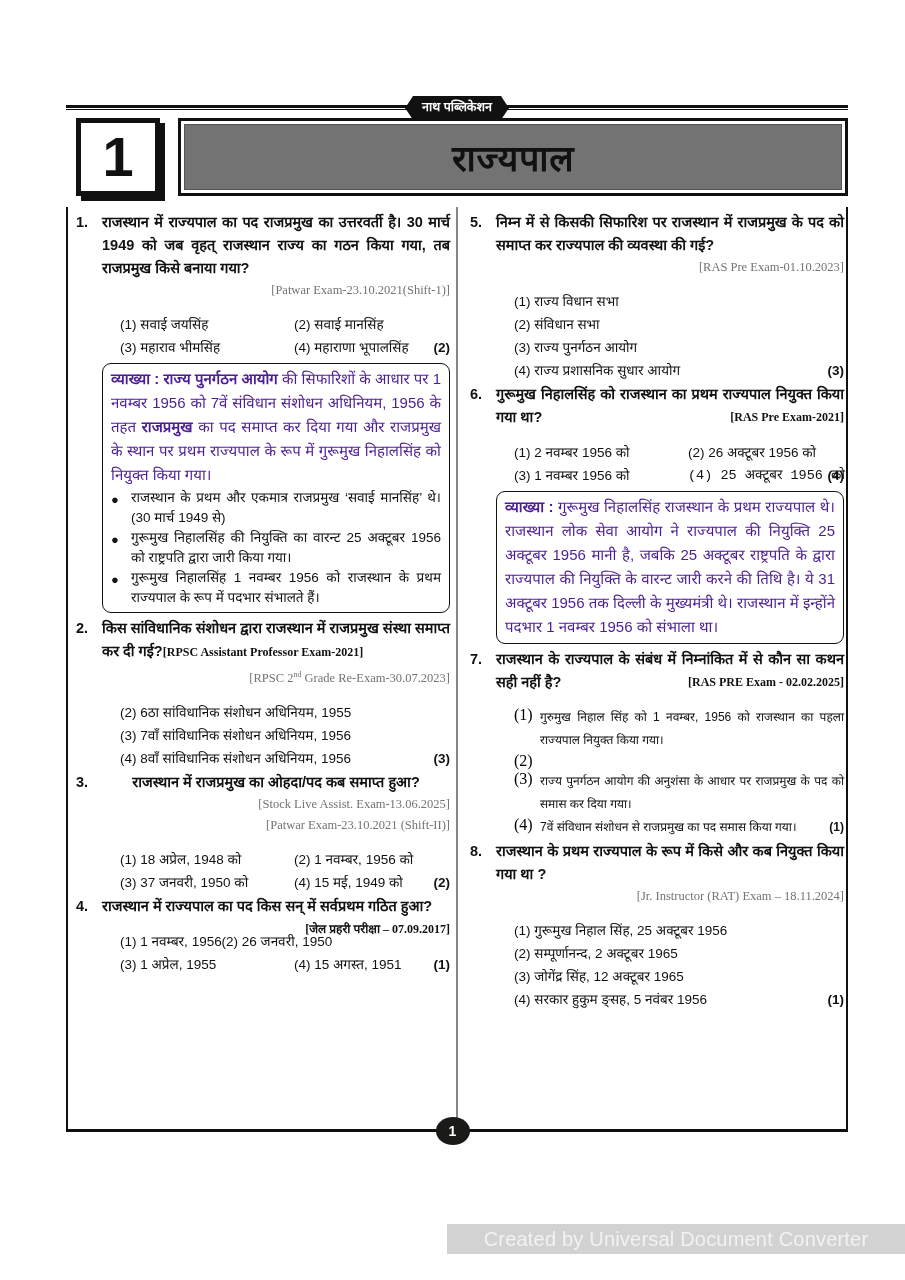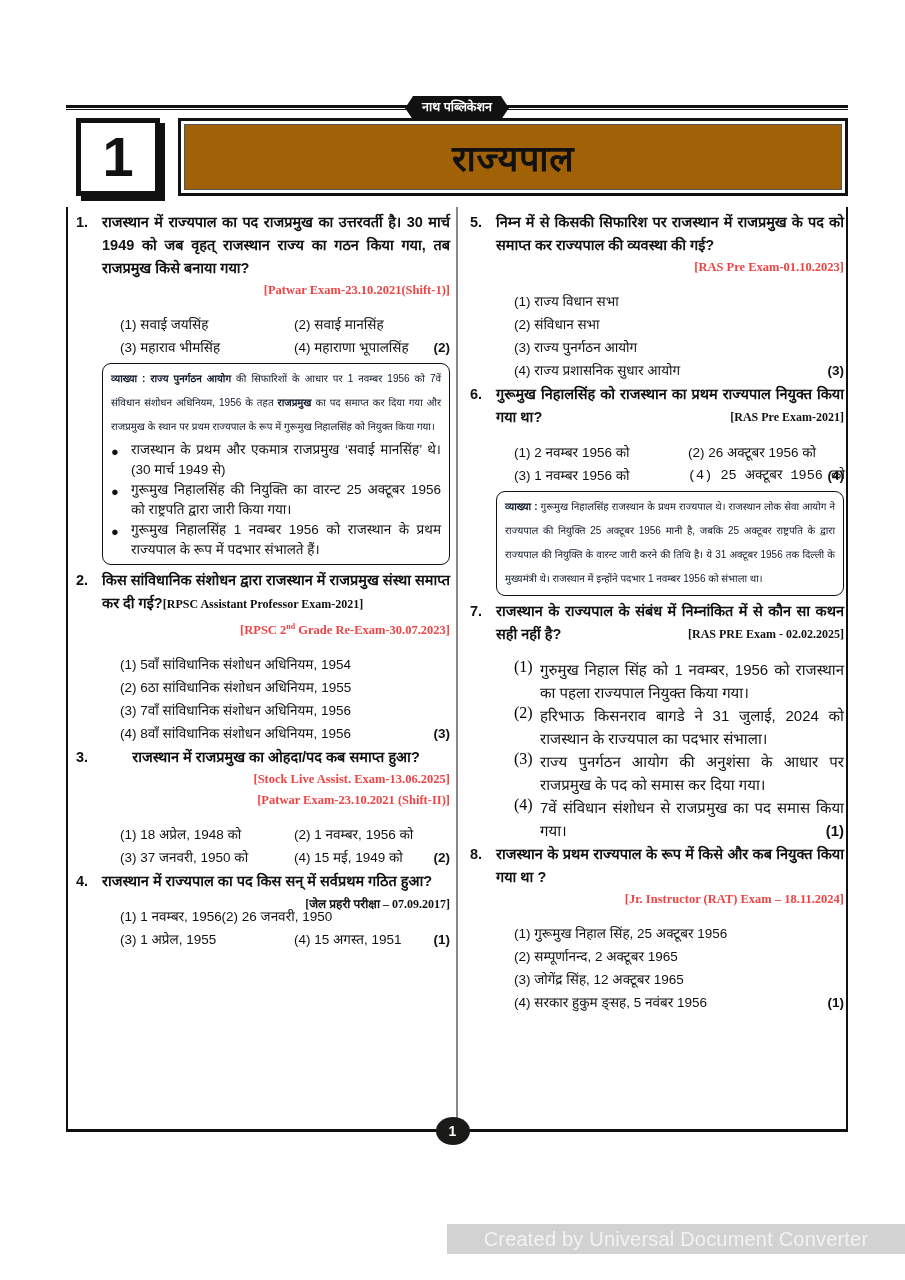--- a/index.html
+++ b/index.html
@@ -58,21 +58,21 @@
   .title-outer {
     position: absolute; left: 178px; top: 118px;
     width: 670px; height: 78px;
     border: 3px solid #111;
     background: #fff;
     padding: 3px;
   }
   .title-inner {
     width: 100%; height: 100%;
     border: 1px solid #555;
-    background: #a16207;
+    background: #737373;
     display: flex; align-items: center; justify-content: center;
   }
   .title-text {
     font-family: "Liberation Sans", "DejaVu Sans", sans-serif;
     font-weight: bold;
     font-size: 36px;
     color: #111;
     letter-spacing: 0.5px;
   }
 
@@ -117,24 +117,24 @@
     font-size: 14.5px;
     line-height: 23px;
     color: #111;
     text-align: justify;
     text-justify: inter-word;
   }
   .q-text.nojust { text-align: center; }
 
   .src {
     font-family: "Liberation Serif", "DejaVu Serif", serif;
-    font-weight: bold;
+    font-weight: normal;
     font-size: 12.5px;
     line-height: 21px;
-    color: #ef4444;
+    color: #737373;
     text-align: right;
     white-space: nowrap;
   }
   .src-inline {
     font-family: "Liberation Serif", "DejaVu Serif", serif;
     font-weight: bold;
     font-size: 12px;
     color: #111;
   }
   .src sup, .src-inline sup { font-size: 8px; vertical-align: super; }
@@ -151,21 +151,21 @@
     white-space: nowrap;
   }
   .opt-half { width: 50%; flex: 0 0 50%; }
   .opt-ind {
     padding-left: 18px;
     display: flex;
   }
   .opt-mark { flex: 0 0 26px; }
   .opt-cont { flex: 1 1 auto;
     font-family: "Liberation Sans", "DejaVu Sans", sans-serif;
-    font-size: 15px; line-height: 23px; color: #111;
+    font-size: 12px; line-height: 23px; color: #111;
     text-align: justify;
   }
   .ans {
     font-family: "Liberation Sans", "DejaVu Sans", sans-serif;
     font-weight: bold;
     font-size: 13.5px;
     line-height: 23px;
     color: #111;
     text-align: right;
     white-space: nowrap;
@@ -175,23 +175,23 @@
   
   .expl {
     border: 1.5px solid #111;
     border-radius: 9px;
     padding: 3px 8px 4px 8px;
     margin: 4px 0 4px 26px;
   }
   .expl-right { }
   .expl p {
     font-family: "Liberation Sans", "DejaVu Sans", sans-serif;
-    font-size: 10px;
+    font-size: 15px;
     line-height: 24px;
-    color: #0f172a;
+    color: #4c1d95;
     text-align: justify;
     text-justify: inter-word;
   }
   .expl b { font-weight: bold; }
   .bullets { margin-top: 1px; }
   .bullet { display: flex; }
   .bullet-dot {
     flex: 0 0 20px;
     font-size: 13px; line-height: 24px; color: #111;
   }
@@ -289,21 +289,20 @@
           </div>
         </div>
       </div>
 
       <div class="q">
         <div class="q-num">2.</div>
         <div class="q-body">
           <div class="q-text"><span>किस सांविधानिक संशोधन द्वारा राजस्थान में राजप्रमुख संस्था समाप्त कर दी गई?</span><span class="src-inline">[RPSC Assistant Professor Exam-2021]</span></div>
           <div class="src"><span>[RPSC 2</span><sup>nd</sup><span> Grade Re-Exam-30.07.2023]</span></div>
           <div class="opts">
-            <div class="opt">(1) 5वाँ सांविधानिक संशोधन अधिनियम, 1954</div>
             <div class="opt">(2) 6ठा सांविधानिक संशोधन अधिनियम, 1955</div>
             <div class="opt">(3) 7वाँ सांविधानिक संशोधन अधिनियम, 1956</div>
             <div class="opt-row">
               <div class="opt" style="flex:1 1 auto;">(4) 8वाँ सांविधानिक संशोधन अधिनियम, 1956</div>
               <div class="ans">(3)</div>
             </div>
           </div>
         </div>
       </div>
 
@@ -392,21 +391,20 @@
         <div class="q-num">7.</div>
         <div class="q-body">
           <div class="q-text"><span>राजस्थान के राज्यपाल के संबंध में निम्नांकित में से कौन सा कथन सही नहीं है?</span><span class="src-inline ans-tail">[RAS PRE Exam - 02.02.2025]</span></div>
           <div class="opts">
             <div class="opt-ind">
               <div class="opt-mark">(1)</div>
               <div class="opt-cont">गुरुमुख निहाल सिंह को 1 नवम्बर, 1956 को राजस्थान का पहला राज्यपाल नियुक्त किया गया।</div>
             </div>
             <div class="opt-ind">
               <div class="opt-mark">(2)</div>
-              <div class="opt-cont">हरिभाऊ किसनराव बागडे ने 31 जुलाई, 2024 को राजस्थान के राज्यपाल का पदभार संभाला।</div>
             </div>
             <div class="opt-ind">
               <div class="opt-mark">(3)</div>
               <div class="opt-cont">राज्य पुनर्गठन आयोग की अनुशंसा के आधार पर राजप्रमुख के पद को समास कर दिया गया।</div>
             </div>
             <div class="opt-ind">
               <div class="opt-mark">(4)</div>
               <div class="opt-cont"><span>7वें संविधान संशोधन से राजप्रमुख का पद समास किया गया।</span><span class="ans-tail">(1)</span></div>
             </div>
           </div>

